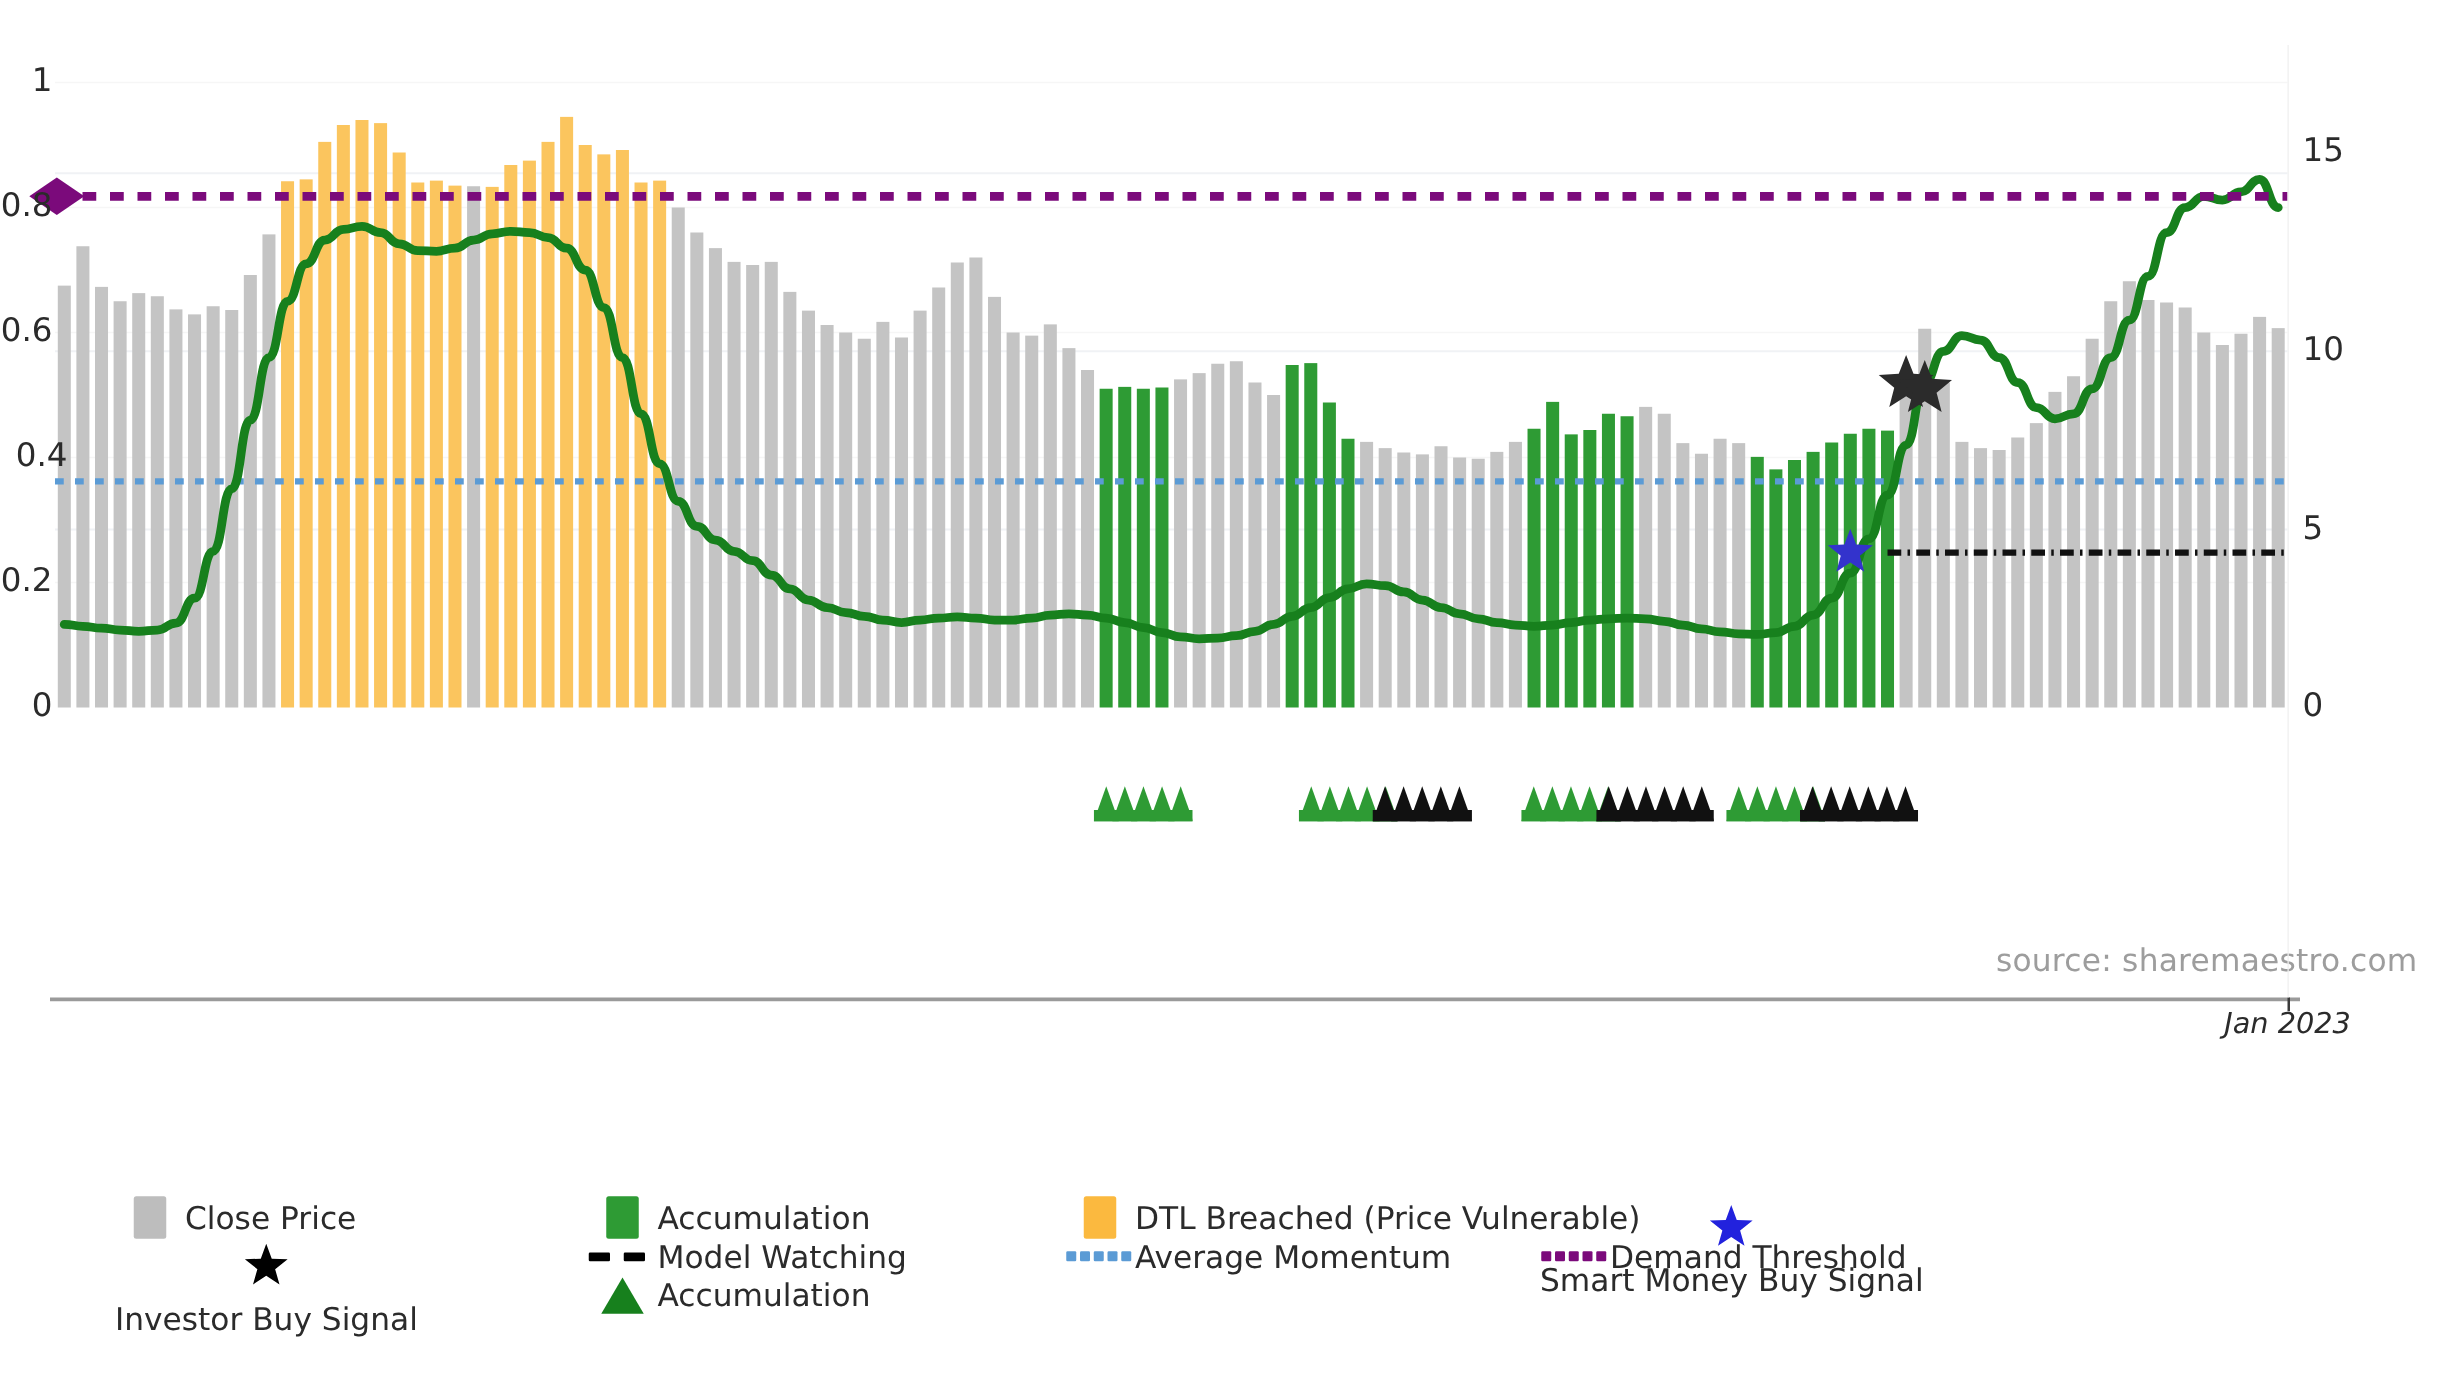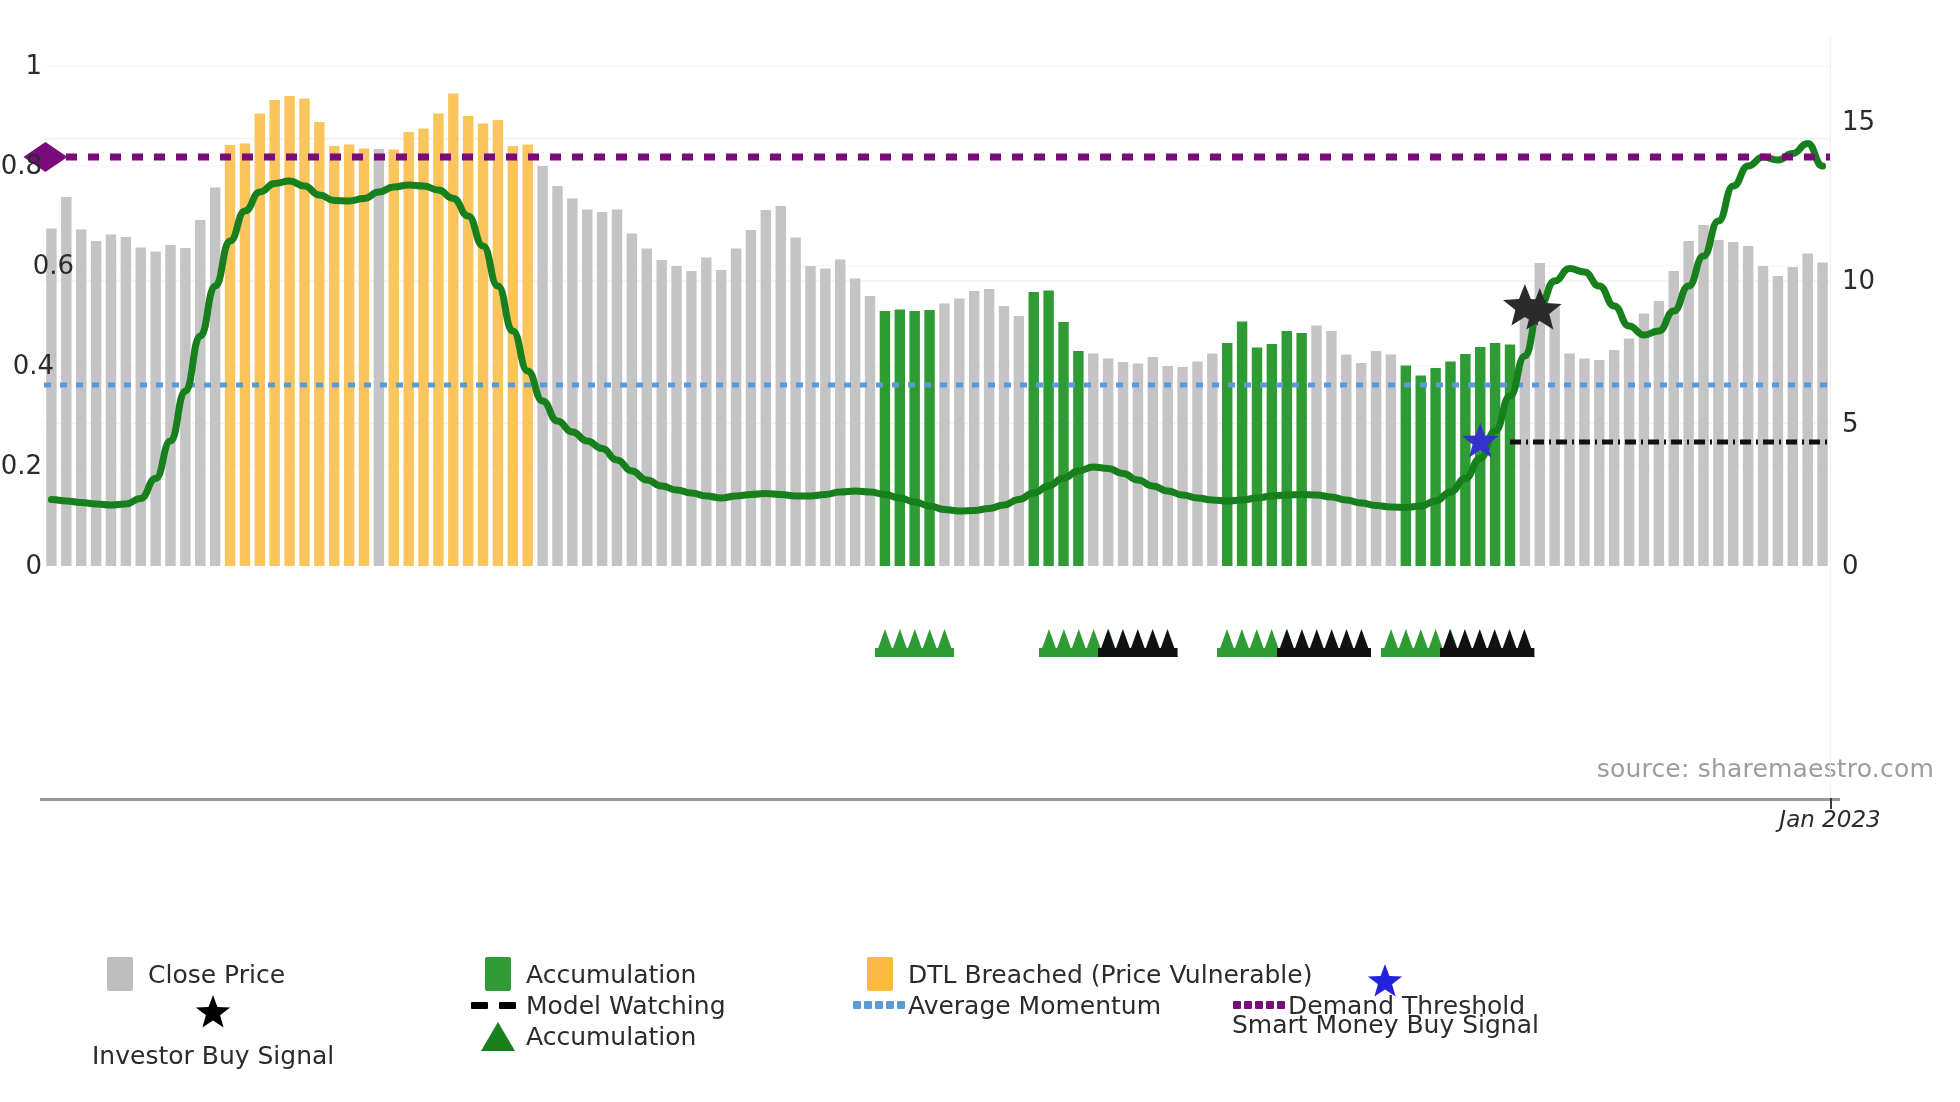--- a/index.html
+++ b/index.html
@@ -177,21 +177,21 @@
         <polygon points="1436.2,387.0 1440.9,399.5 1454.3,400.1 1443.9,408.5 1447.4,421.4 1436.2,414.0 1425.1,421.4 1428.6,408.5 1418.2,400.1 1431.5,399.5" fill="#3333cc"></polygon>
         <polygon points="1480.9,248.0 1486.8,262.9 1502.8,263.9 1490.4,274.1 1494.4,289.6 1480.9,281.0 1467.4,289.6 1471.4,274.1 1459.0,263.9 1475.0,262.9" fill="#2b2b2b"></polygon>
         <polygon points="1495.8,252.0 1501.7,266.9 1517.6,267.9 1505.3,278.1 1509.3,293.6 1495.8,285.0 1482.3,293.6 1486.3,278.1 1473.9,267.9 1489.9,266.9" fill="#2b2b2b"></polygon>
       </svg>
   </div>
 
   <div id="ylabels-left">
       <div class="ylabel-left" style="left: 0px; top: 552px;">0</div>
       <div class="ylabel-left" style="left: 0px; top: 452px;">0.2</div>
       <div class="ylabel-left" style="left: 12px; top: 352px;">0.4</div>
-      <div class="ylabel-left" style="left: 0px; top: 252px; margin-left: 32px;">0.6</div>
+      <div class="ylabel-left" style="left: 0px; top: 252px;">0.6</div>
       <div class="ylabel-left" style="left: 0px; top: 152px;">0.8</div>
       <div class="ylabel-left" style="left: 0px; top: 52px;">1</div>
     </div>
 
   <div id="ylabels-right">
       <div class="ylabel-right" style="top: 552px;">0</div>
       <div class="ylabel-right" style="top: 409.527px;">5</div>
       <div class="ylabel-right" style="top: 267.054px;">10</div>
       <div class="ylabel-right" style="top: 108px;">15</div>
     </div>

